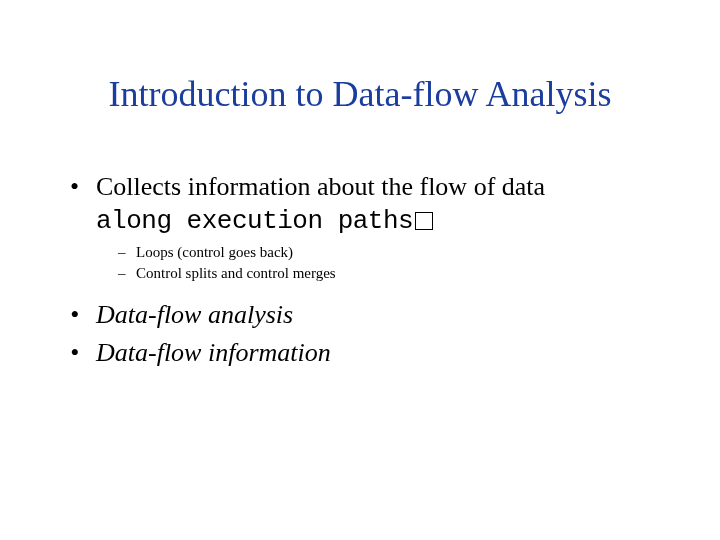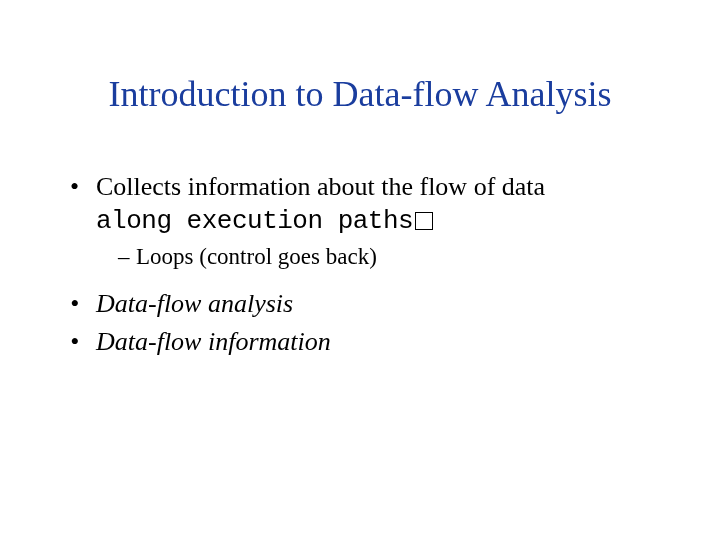--- a/index.html
+++ b/index.html
@@ -56,21 +56,21 @@
     width: 18px;
     height: 18px;
     border: 1.5px solid #000;
     vertical-align: -2px;
     margin-left: 2px;
     box-sizing: border-box;
   }
   .sublist {
     margin: 6px 0 16px 0;
     padding-left: 48px;
-    font-size: 23px;
+    font-size: 15px;
   }
   .l2 {
     position: relative;
     padding-left: 18px;
     margin-bottom: 2px;
   }
   .l2::before {
     content: "–";
     position: absolute;
     left: 0;
@@ -91,20 +91,23 @@
 
     <div class="l1">
       <span>Collects information about the flow of data</span><br>
       <span class="mono">along execution paths</span><span class="box"></span>
     </div>
 
     <div class="sublist">
       <div class="l2">
         <span>Loops (control goes back)</span>
       </div>
+      <div class="l2">
+        <span>Control splits and control merges</span>
+      </div>
     </div>
 
     <div class="l1 italic">
       <span>Data-flow analysis</span>
     </div>
 
     <div class="l1 italic">
       <span>Data-flow information</span>
     </div>
 

